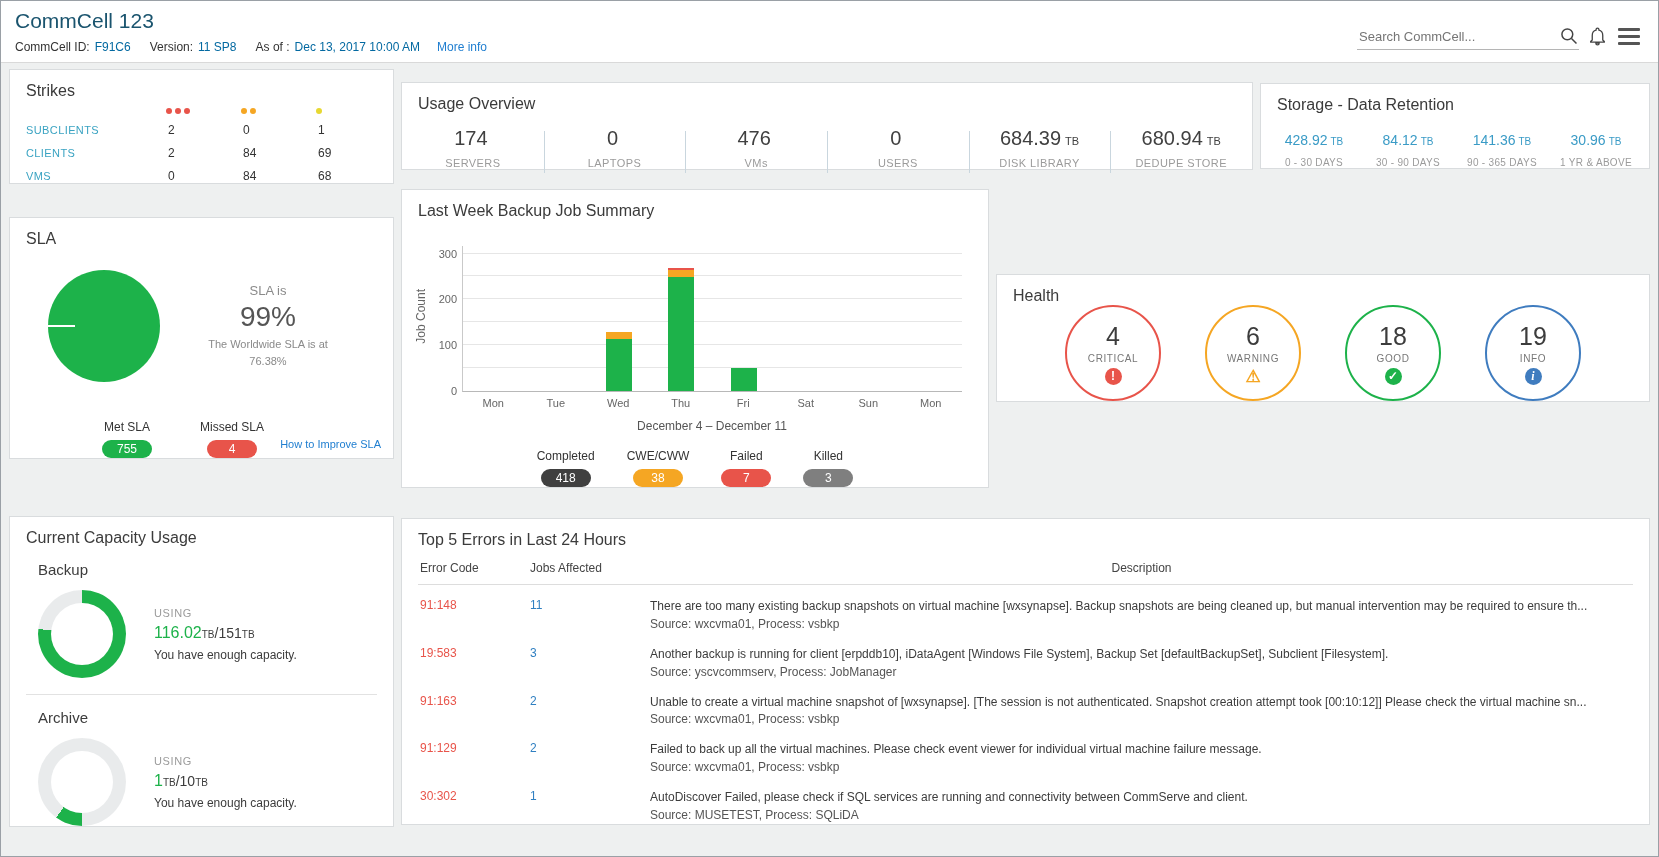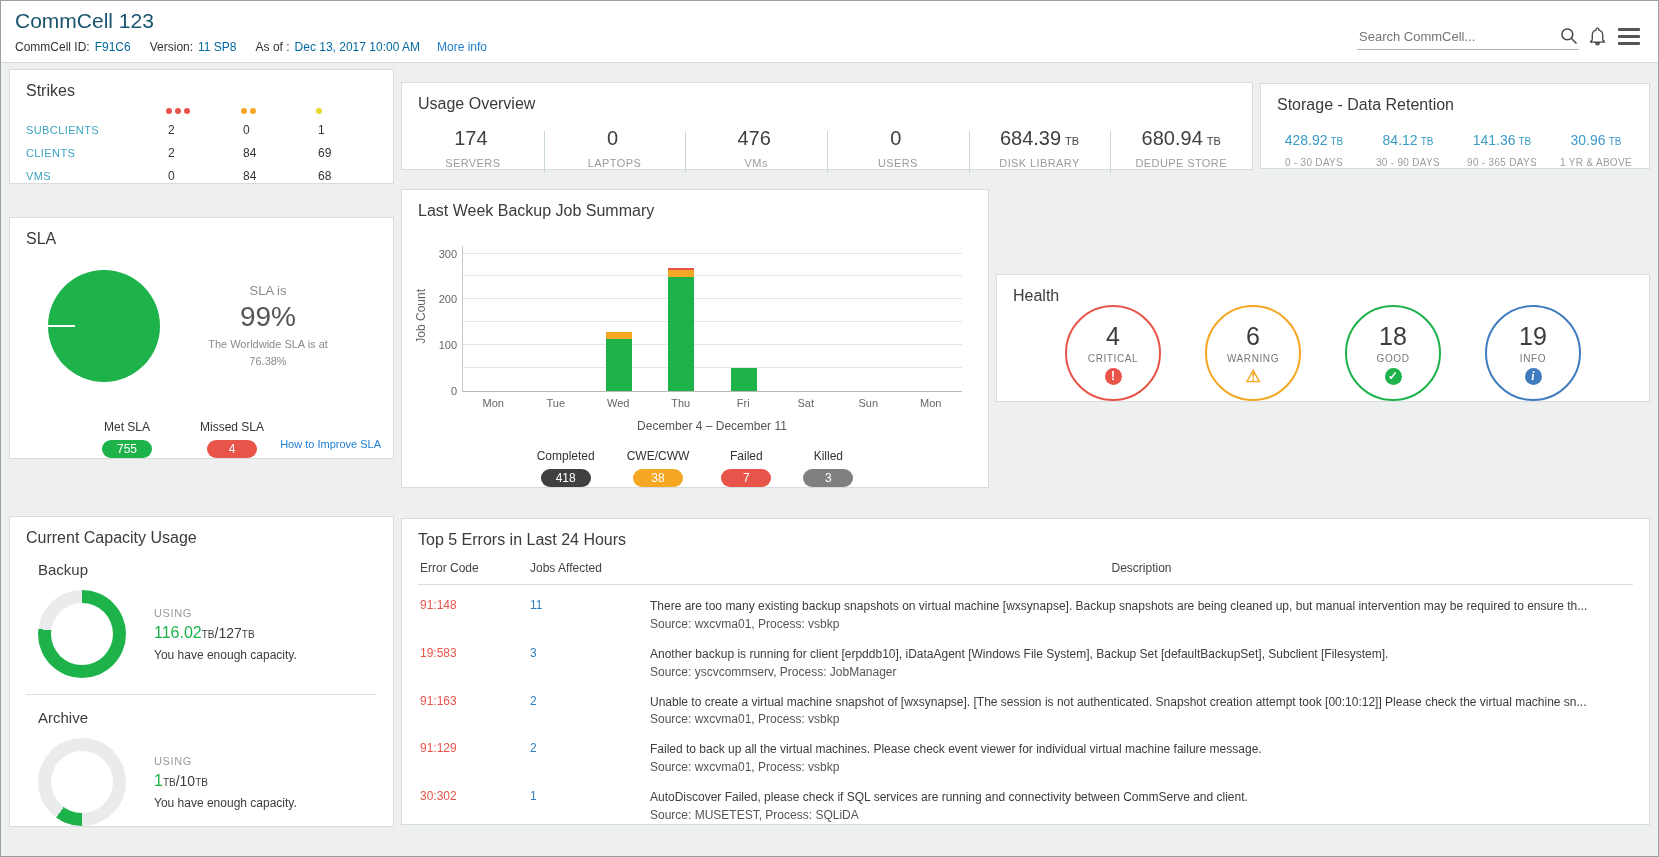--- a/index.html
+++ b/index.html
@@ -383,21 +383,21 @@
 
     <div class="row row3">
       <section class="panel p-capacity">
         <h2 class="panel-title">Current Capacity Usage</h2>
         <div class="cap-section">
           <h3 class="cap-name">Backup</h3>
           <div class="cap-row">
             <div class="gauge" style="background: conic-gradient(rgb(29, 178, 74) 0deg, rgb(29, 178, 74) 276.604deg, rgb(233, 235, 236) 276.604deg, rgb(233, 235, 236) 360deg);"></div>
             <div class="cap-info">
               <div class="using">USING</div>
-              <div class="cap-value"><span class="used">116.02</span><span class="u-unit">TB</span><span class="sep">/</span><span class="total">127</span><span class="t-unit">TB</span></div>
+              <div class="cap-value"><span class="used">116.02</span><span class="u-unit">TB</span><span class="sep">/</span><span class="total">151</span><span class="t-unit">TB</span></div>
               <div class="cap-note">You have enough capacity.</div>
             </div>
           </div>
         </div>
         <div class="cap-divider"></div>
         <div class="cap-section">
           <h3 class="cap-name">Archive</h3>
           <div class="cap-row">
             <div class="gauge" style="background: conic-gradient(from 180deg, rgb(29, 178, 74) 0deg, rgb(29, 178, 74) 36deg, rgb(233, 235, 236) 36deg, rgb(233, 235, 236) 360deg);"></div>
             <div class="cap-info">

